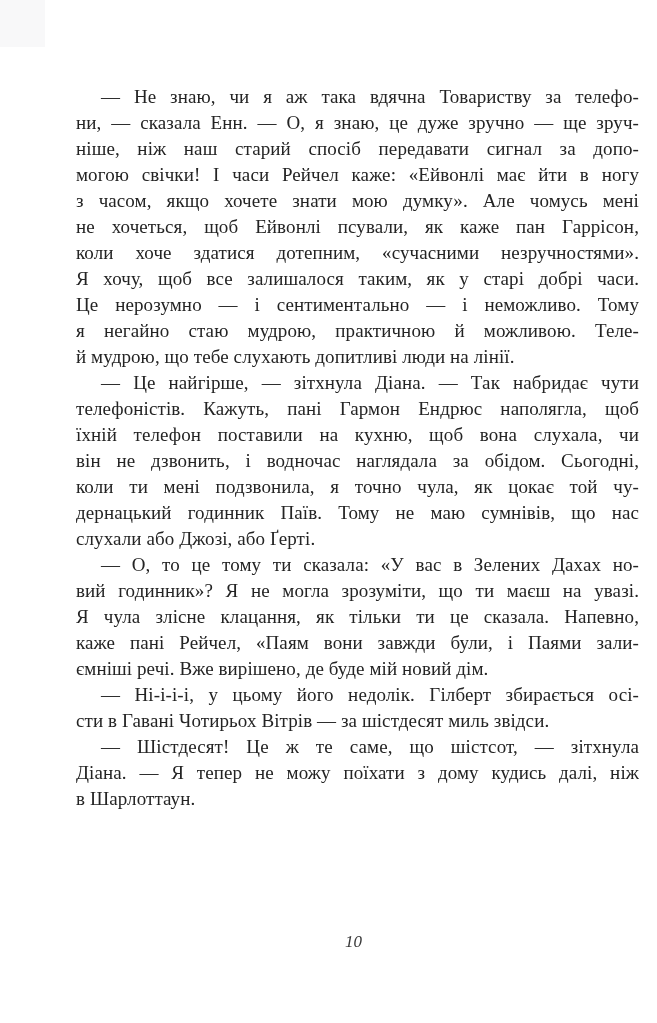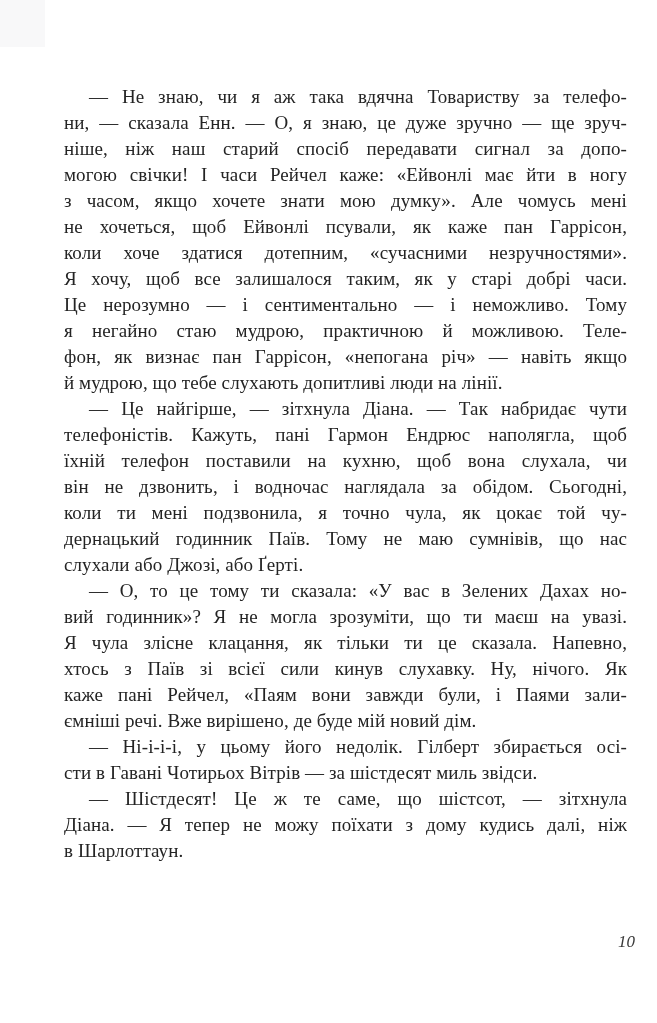--- a/index.html
+++ b/index.html
@@ -18,21 +18,21 @@
   .corner-artifact {
     position: absolute;
     left: 0;
     top: 0;
     width: 45px;
     height: 47px;
     background: #f8f8f9;
   }
   .text-block {
     position: absolute;
-    left: 64px;
+    left: 76px;
     top: 84px;
     width: 563px;
     font-size: 19px;
     line-height: 26px;
     color: #242424;
     letter-spacing: 0.1px;
   }
   .line {
     text-align: justify;
     text-align-last: justify;
@@ -44,21 +44,21 @@
     padding-left: 25px;
   }
   .line.last {
     text-align-last: left;
   }
   .page-number {
     position: absolute;
     left: 72px;
     top: 931px;
     width: 563px;
-    text-align: right;
+    text-align: center;
     font-style: italic;
     font-size: 17px;
     line-height: 22px;
     color: #3a3a3a;
   }
 </style>
 </head>
 <body>
 
 <div class="page">
@@ -67,33 +67,31 @@
       <div class="line first">— Не знаю, чи я аж така вдячна Товариству за телефо-</div>
       <div class="line">ни, — сказала Енн. — О, я знаю, це дуже зручно — ще зруч-</div>
       <div class="line">ніше, ніж наш старий спосіб передавати сигнал за допо-</div>
       <div class="line">могою свічки! І часи Рейчел каже: «Ейвонлі має йти в ногу</div>
       <div class="line">з часом, якщо хочете знати мою думку». Але чомусь мені</div>
       <div class="line">не хочеться, щоб Ейвонлі псували, як каже пан Гаррісон,</div>
       <div class="line">коли хоче здатися дотепним, «сучасними незручностями».</div>
       <div class="line">Я хочу, щоб все залишалося таким, як у старі добрі часи.</div>
       <div class="line">Це нерозумно — і сентиментально — і неможливо. Тому</div>
       <div class="line">я негайно стаю мудрою, практичною й можливою. Теле-</div>
-      <div class="line">фон, як визнає пан Гаррісон, «непогана річ» — навіть якщо</div>
       <div class="line last">й мудрою, що тебе слухають допитливі люди на лінії.</div>
       <div class="line first">— Це найгірше, — зітхнула Діана. — Так набридає чути</div>
       <div class="line">телефоністів. Кажуть, пані Гармон Ендрюс наполягла, щоб</div>
       <div class="line">їхній телефон поставили на кухню, щоб вона слухала, чи</div>
       <div class="line">він не дзвонить, і водночас наглядала за обідом. Сьогодні,</div>
       <div class="line">коли ти мені подзвонила, я точно чула, як цокає той чу-</div>
       <div class="line">дернацький годинник Паїв. Тому не маю сумнівів, що нас</div>
       <div class="line last">слухали або Джозі, або Ґерті.</div>
       <div class="line first">— О, то це тому ти сказала: «У вас в Зелених Дахах но-</div>
       <div class="line">вий годинник»? Я не могла зрозуміти, що ти маєш на увазі.</div>
       <div class="line">Я чула злісне клацання, як тільки ти це сказала. Напевно,</div>
-      <div class="line">хтось з Паїв зі всієї сили кинув слухавку. Ну, нічого. Як</div>
       <div class="line">каже пані Рейчел, «Паям вони завжди були, і Паями зали-</div>
       <div class="line last">ємніші речі. Вже вирішено, де буде мій новий дім.</div>
       <div class="line first">— Ні-і-і-і, у цьому його недолік. Гілберт збирається осі-</div>
       <div class="line last">сти в Гавані Чотирьох Вітрів — за шістдесят миль звідси.</div>
       <div class="line first">— Шістдесят! Це ж те саме, що шістсот, — зітхнула</div>
       <div class="line">Діана. — Я тепер не можу поїхати з дому кудись далі, ніж</div>
       <div class="line last">в Шарлоттаун.</div>
     </main>
   <div class="page-number">10</div>
 </div>

